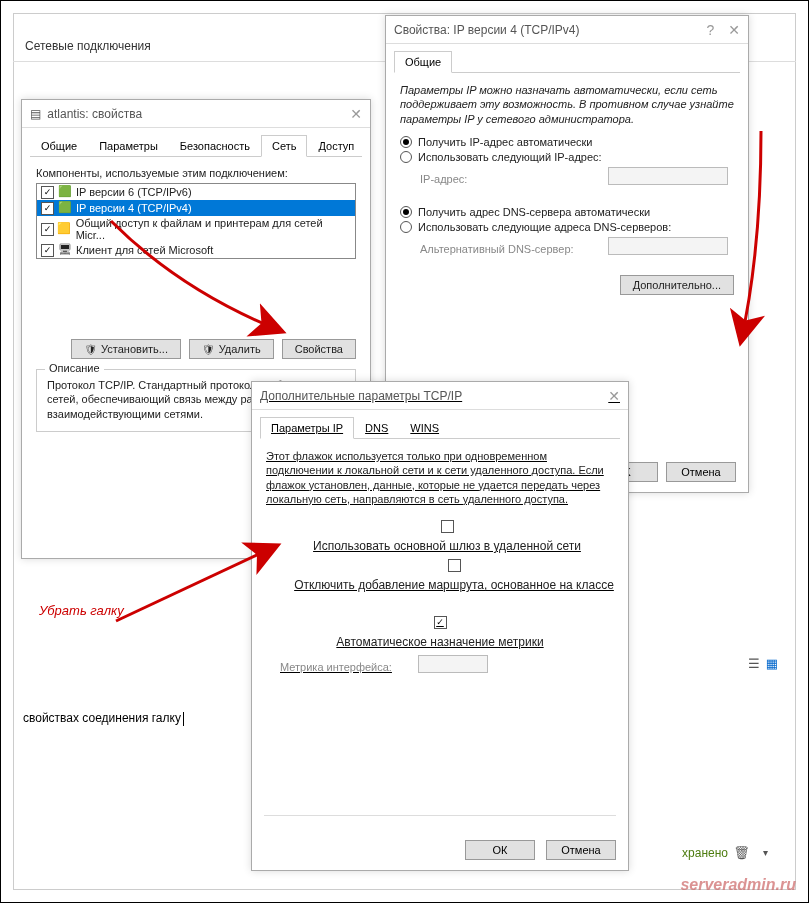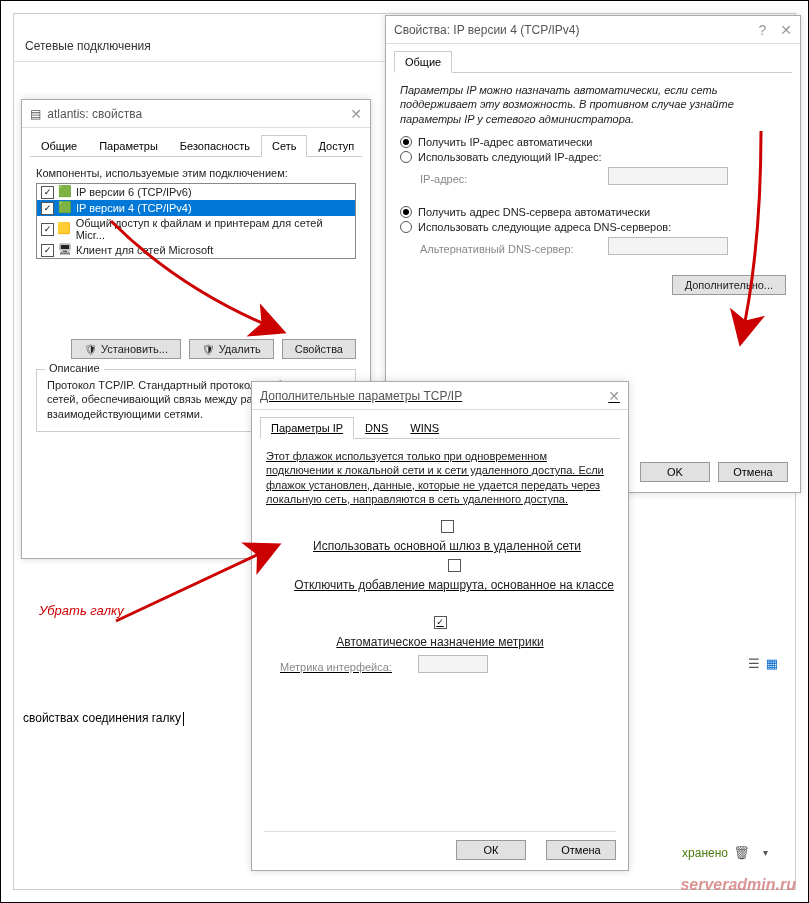--- a/index.html
+++ b/index.html
@@ -94,21 +94,21 @@
       <div class="btn shield">Удалить</div>
       <div class="btn">Свойства</div>
     </div>
     <div class="grp">
       <div class="grp-title">Описание</div>
       <div style="line-height:1.3;">Протокол TCP/IP. Стандартный протокол глобальных сетей, обеспечивающий связь между различными взаимодействующими сетями.</div>
     </div>
   </div>
 </div>
 
-<div class="win" style="left:384px; top:14px; width:416px; height:478px;">
+<div class="win" style="left:384px; top:14px; width:364px; height:478px;">
   <div class="titlebar">
     <span class="title">Свойства: IP версии 4 (TCP/IPv4)</span>
     <span class="btns">
       <span>?</span>
       <span>✕</span>
     </span>
   </div>
   <div class="tabs">
     <div class="tab active">Общие</div>
   </div>
@@ -174,21 +174,21 @@
     <div style="height:12px;"></div>
     <div class="chkrow">
       <span class="chk checked"></span>
       <span>Автоматическое назначение метрики</span>
     </div>
     <div class="field-row" style="margin-left:14px;">
       <span class="lbl" style="width:130px;">Метрика интерфейса:</span>
       <span class="txt" style="width:70px;"></span>
     </div>
   </div>
-  <div style="position:absolute; bottom:10px; right:12px; display:flex; gap:20px; border-top:1px solid #ddd; padding-top:8px; width:calc(100% - 24px); justify-content:flex-end; left:12px;">
+  <div style="position:absolute; bottom:10px; right:12px; display:flex; gap:11px; border-top:1px solid #ddd; padding-top:24px; width:calc(100% - 24px); justify-content:flex-end; left:12px;">
     <div class="btn" style="min-width:70px;">ОК</div>
     <div class="btn" style="min-width:70px;">Отмена</div>
   </div>
 </div>
 
 <svg class="arrow" style="left:0; top:0; width:809px; height:903px; position:absolute;">
   <defs>
     <marker id="ah" markerWidth="14" markerHeight="14" refX="10" refY="6" orient="auto">
       <path d="M0,0 L12,6 L0,12 L3,6 Z" fill="#c00"></path>
     </marker>

